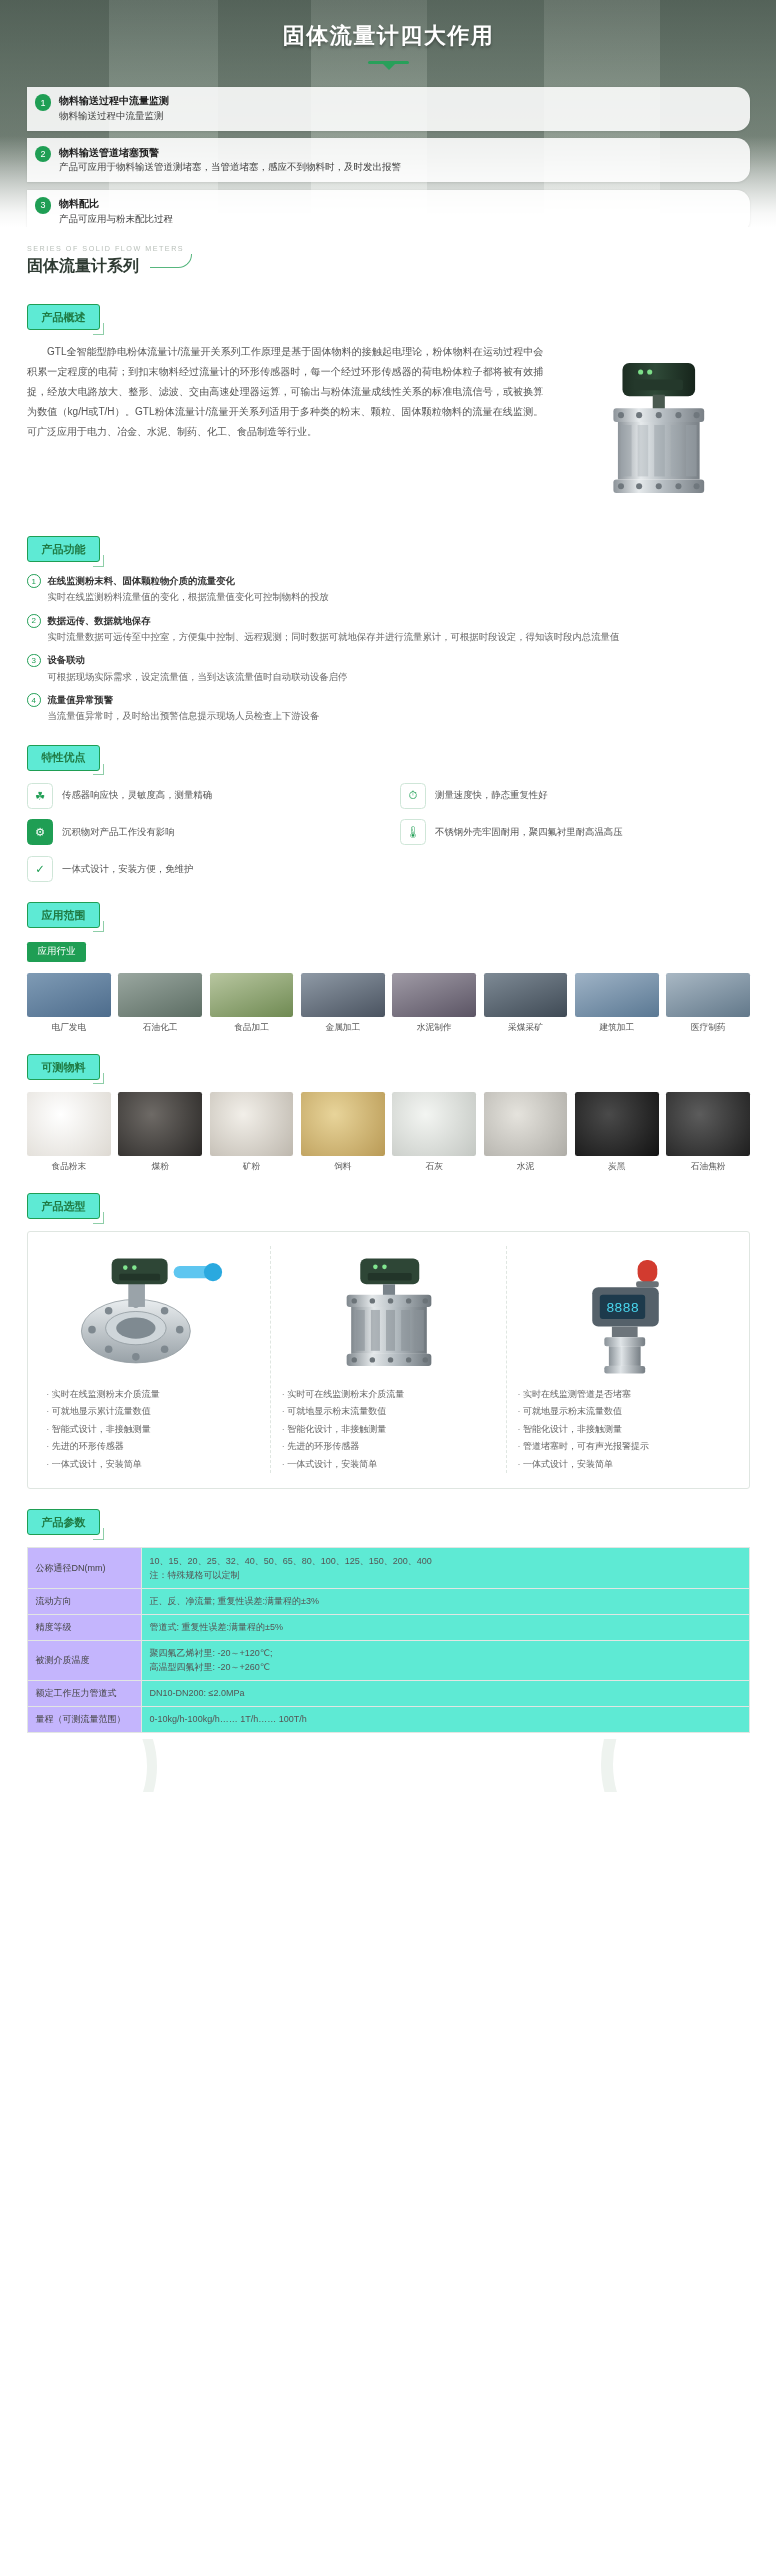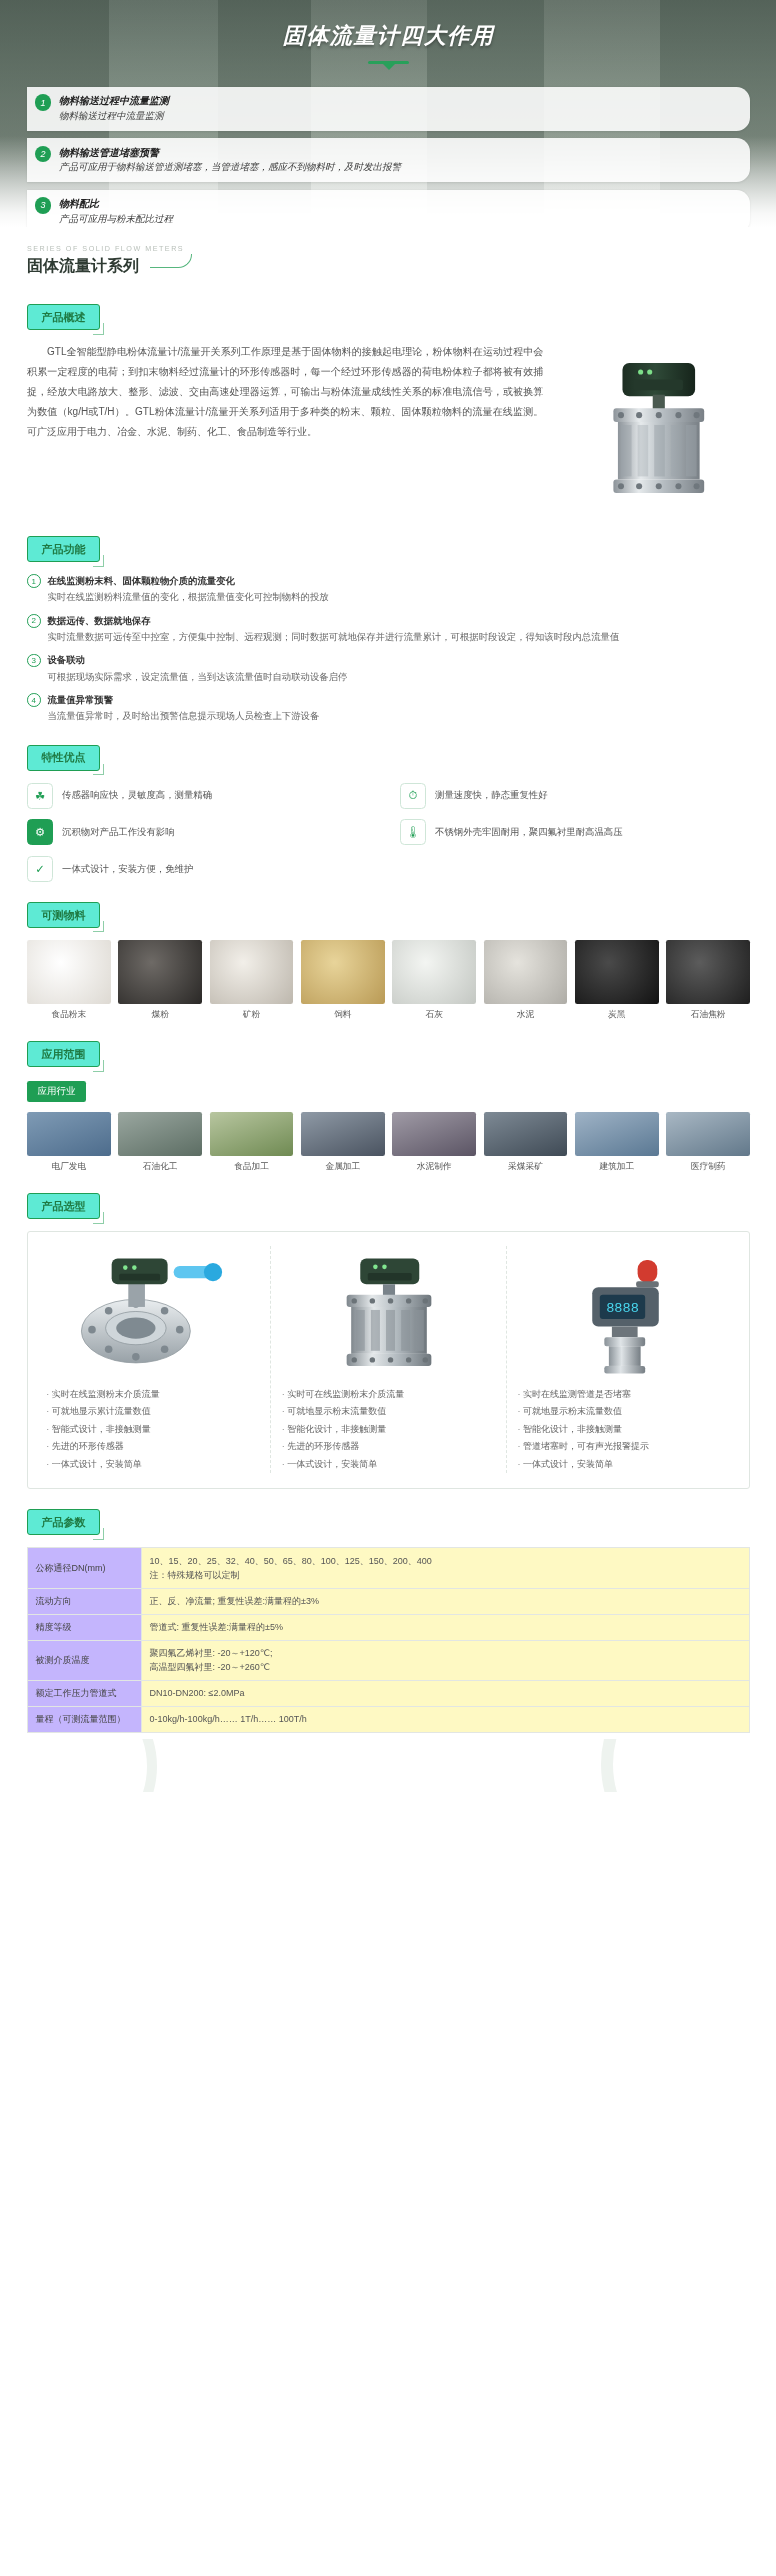--- a/index.html
+++ b/index.html
@@ -23,21 +23,21 @@
     position:absolute; inset:0;
     background:
       linear-gradient(90deg, rgba(70,85,75,.55) 0 14%, rgba(120,135,125,.25) 14% 28%, rgba(70,85,75,.45) 28% 40%, rgba(150,160,150,.2) 40% 55%, rgba(80,95,85,.5) 55% 70%, rgba(140,150,140,.25) 70% 85%, rgba(70,85,75,.45) 85% 100%);
     opacity:.85;
   }
   .hero::after{
     content:"";
     position:absolute; left:0; right:0; bottom:0; height:91px;
     background: linear-gradient(180deg, rgba(255,255,255,0) 0%, rgba(255,255,255,.92) 85%, #fff 100%);
   }
-  .hero-inner { position:relative; z-index:3; padding: 21px 0 0 0; font-style: italic; }
+  .hero-inner { position:relative; z-index:3; padding: 21px 0 0 0; }
   .hero-title {
     text-align:center;
     color:#ffffff;
     font-size: 22px;
     font-weight: bold;
     letter-spacing: 1.5px;
     text-shadow: 0 1.5px 3px rgba(0,0,0,.35);
   }
   .hero-underline {
     width: 41px; height: 3px; background:#28a05a;
@@ -174,21 +174,21 @@
   .sel-col + .sel-col { border-left:0.8px dashed #dfe6e1; }
   .sel-fig { height:129px; display:flex; align-items:flex-end; justify-content:center; }
   .sel-list { margin-top:10.6px; }
   .sel-li { font-size:9px; color:#666; line-height:1.95; }
   .sel-li::before { content:"· "; color:#888; }
 
   
   .tbl { margin-top:12px; width:100%; border-collapse:collapse; }
   .tbl td { border:0.8px solid #e2e6e3; font-size:9px; padding:5.3px 7.6px; color:#555; line-height:1.6; vertical-align:middle; }
   .tbl td.k { width: 114px; background:#c4b5fd; color:#444; }
-  .tbl td.v { background:#fef9c3; }
+  .tbl td.v { background:#5eead4; }
 
   
   .footer-deco { height: 53px; position:relative; overflow:hidden; margin-top: 6px; }
   .footer-deco::before{
     content:""; position:absolute; left:-30px; bottom:-68px; width:167px;height:167px;
     border:10.6px solid #eef3ef; border-radius:50%;
   }
   .footer-deco::after{
     content:""; position:absolute; right:-45px; bottom:-83px; width:197px;height:197px;
     border:12px solid #eef3ef; border-radius:50%;
@@ -358,60 +358,20 @@
 
       <div class="feat">
         <div class="feat-ico">✓</div>
         <div class="feat-txt">一体式设计，安装方便，免维护</div>
       </div>
 
     </div>
   </div>
 
   <div class="sec">
-    <div class="sec-head">可测物料</div>
-    <div class="mat-grid">
-
-      <div class="mat-cell">
-        <div class="mat-img" style="background:radial-gradient(circle at 40% 35%,#ffffff,#ddd9d2)"></div>
-        <div class="mat-lab">食品粉末</div>
-      </div>
-      <div class="mat-cell">
-        <div class="mat-img" style="background:radial-gradient(circle at 40% 35%,#6e6a66,#2a2826)"></div>
-        <div class="mat-lab">煤粉</div>
-      </div>
-      <div class="mat-cell">
-        <div class="mat-img" style="background:radial-gradient(circle at 40% 35%,#f2efe9,#bdb7ad)"></div>
-        <div class="mat-lab">矿粉</div>
-      </div>
-      <div class="mat-cell">
-        <div class="mat-img" style="background:radial-gradient(circle at 40% 35%,#e8d49a,#b99a55)"></div>
-        <div class="mat-lab">饲料</div>
-      </div>
-      <div class="mat-cell">
-        <div class="mat-img" style="background:radial-gradient(circle at 40% 35%,#f3f5f2,#c3c7c2)"></div>
-        <div class="mat-lab">石灰</div>
-      </div>
-      <div class="mat-cell">
-        <div class="mat-img" style="background:radial-gradient(circle at 40% 35%,#e5e3dd,#aeaca6)"></div>
-        <div class="mat-lab">水泥</div>
-      </div>
-      <div class="mat-cell">
-        <div class="mat-img" style="background:radial-gradient(circle at 40% 35%,#4a4a4a,#121212)"></div>
-        <div class="mat-lab">炭黑</div>
-      </div>
-      <div class="mat-cell">
-        <div class="mat-img" style="background:radial-gradient(circle at 40% 35%,#5c5c5c,#1e1e1e)"></div>
-        <div class="mat-lab">石油焦粉</div>
-      </div>
-
-    </div>
-  </div>
-
-  <div class="sec">
     <div class="sec-head">应用范围</div>
     <div><span class="sub-head">应用行业</span></div>
     <div class="ind-grid">
 
       <div class="ind-cell">
         <div class="ind-img" style="background:linear-gradient(160deg,#7f9bb5,#4d6c8c)"></div>
         <div class="ind-lab">电厂发电</div>
       </div>
       <div class="ind-cell">
         <div class="ind-img" style="background:linear-gradient(160deg,#9aa7a0,#5c6d63)"></div>
@@ -433,20 +393,60 @@
         <div class="ind-img" style="background:linear-gradient(160deg,#7e8a95,#3f4a55)"></div>
         <div class="ind-lab">采煤采矿</div>
       </div>
       <div class="ind-cell">
         <div class="ind-img" style="background:linear-gradient(160deg,#9fb3c6,#5a7893)"></div>
         <div class="ind-lab">建筑加工</div>
       </div>
       <div class="ind-cell">
         <div class="ind-img" style="background:linear-gradient(160deg,#a9b8c4,#62788a)"></div>
         <div class="ind-lab">医疗制药</div>
+      </div>
+
+    </div>
+  </div>
+
+  <div class="sec">
+    <div class="sec-head">可测物料</div>
+    <div class="mat-grid">
+
+      <div class="mat-cell">
+        <div class="mat-img" style="background:radial-gradient(circle at 40% 35%,#ffffff,#ddd9d2)"></div>
+        <div class="mat-lab">食品粉末</div>
+      </div>
+      <div class="mat-cell">
+        <div class="mat-img" style="background:radial-gradient(circle at 40% 35%,#6e6a66,#2a2826)"></div>
+        <div class="mat-lab">煤粉</div>
+      </div>
+      <div class="mat-cell">
+        <div class="mat-img" style="background:radial-gradient(circle at 40% 35%,#f2efe9,#bdb7ad)"></div>
+        <div class="mat-lab">矿粉</div>
+      </div>
+      <div class="mat-cell">
+        <div class="mat-img" style="background:radial-gradient(circle at 40% 35%,#e8d49a,#b99a55)"></div>
+        <div class="mat-lab">饲料</div>
+      </div>
+      <div class="mat-cell">
+        <div class="mat-img" style="background:radial-gradient(circle at 40% 35%,#f3f5f2,#c3c7c2)"></div>
+        <div class="mat-lab">石灰</div>
+      </div>
+      <div class="mat-cell">
+        <div class="mat-img" style="background:radial-gradient(circle at 40% 35%,#e5e3dd,#aeaca6)"></div>
+        <div class="mat-lab">水泥</div>
+      </div>
+      <div class="mat-cell">
+        <div class="mat-img" style="background:radial-gradient(circle at 40% 35%,#4a4a4a,#121212)"></div>
+        <div class="mat-lab">炭黑</div>
+      </div>
+      <div class="mat-cell">
+        <div class="mat-img" style="background:radial-gradient(circle at 40% 35%,#5c5c5c,#1e1e1e)"></div>
+        <div class="mat-lab">石油焦粉</div>
       </div>
 
     </div>
   </div>
 
   <div class="sec">
     <div class="sec-head">产品选型</div>
     <div class="sel-wrap">
 
       <div class="sel-col">

